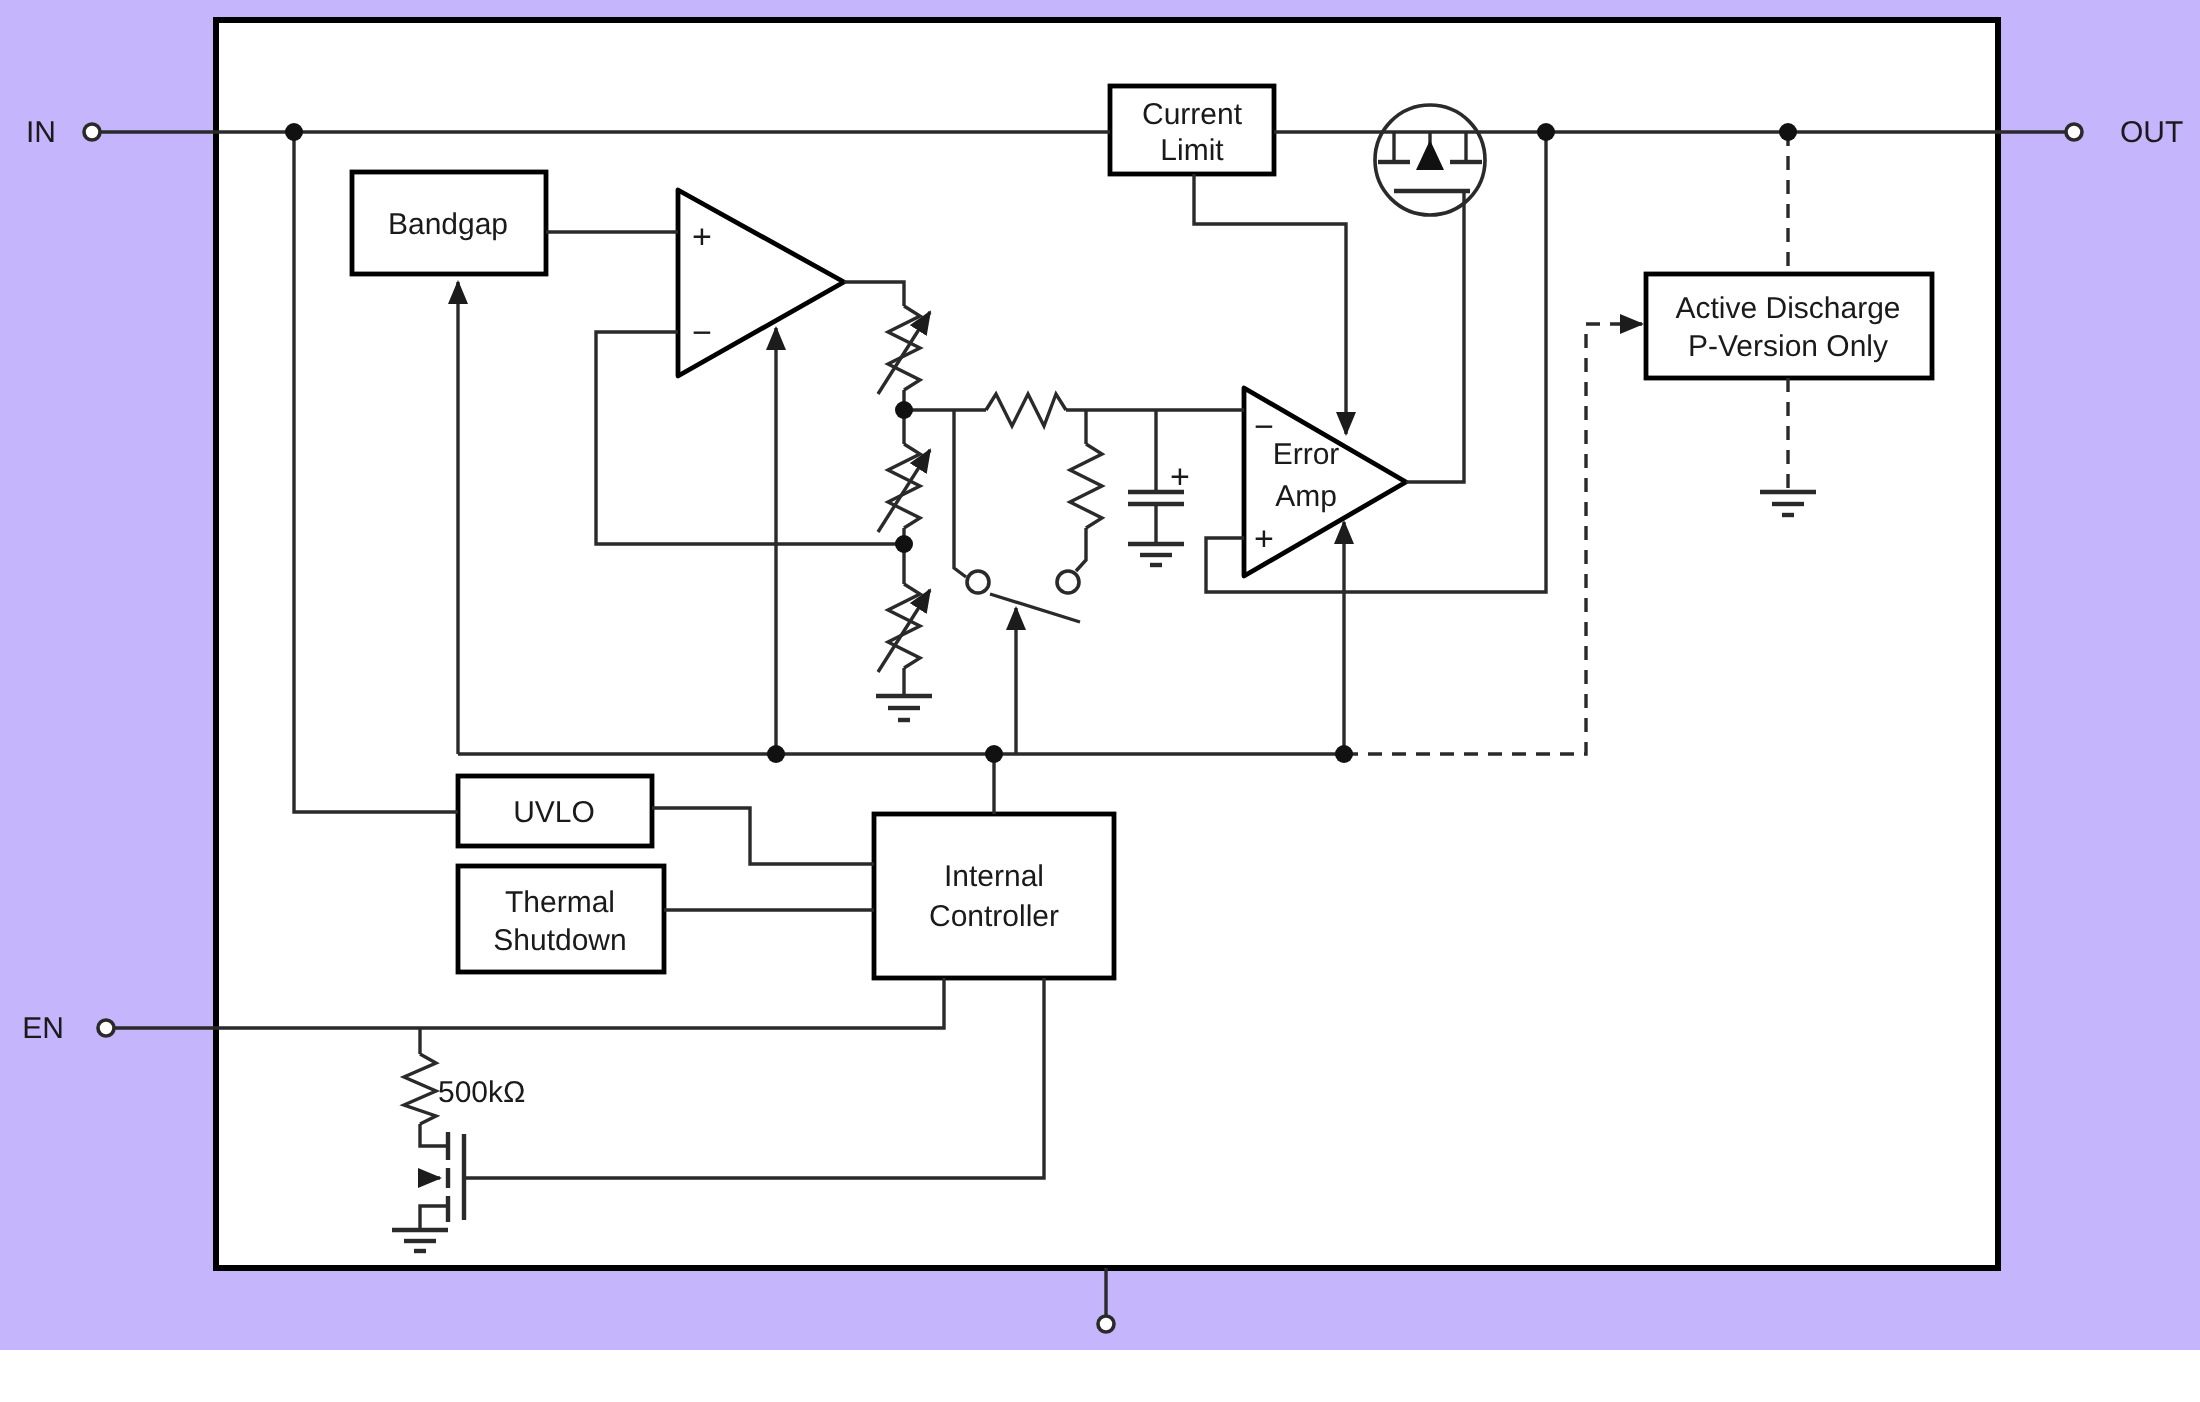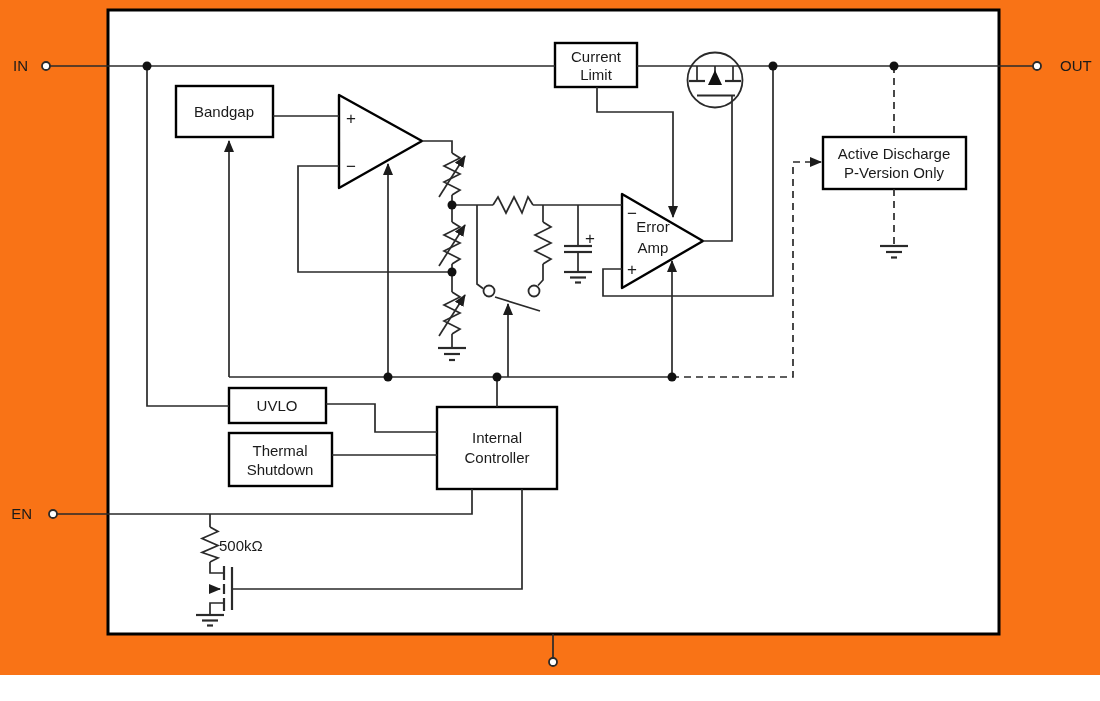--- a/index.html
+++ b/index.html
@@ -1,16 +1,16 @@
 <!DOCTYPE html>
 <html><head>
 <meta charset="utf-8">
 <style>
   html,body{margin:0;padding:0;background:#ffffff;}
-  .stage{position:relative;width:1100px;height:675px;background:#f97316;overflow:hidden;
+  .stage{position:relative;width:1100px;height:675px;background:#c4b5fd;overflow:hidden;
          font-family:"Liberation Sans", sans-serif;}
   svg{display:block}
   .lbl{font-family:"Liberation Sans", sans-serif;font-size:15px;fill:#1a1a1a;}
   .sign{font-family:"Liberation Sans", sans-serif;font-size:17px;fill:#1a1a1a;}
   .wire{stroke:#2a2a2a;stroke-width:1.7;fill:none;}
   .wire-d{stroke:#2a2a2a;stroke-width:1.7;fill:none;stroke-dasharray:7 5;}
   .box{fill:#ffffff;stroke:#000000;stroke-width:2.4;}
   .tri{fill:#ffffff;stroke:#000000;stroke-width:2.4;stroke-linejoin:round;}
   .comp{stroke:#2a2a2a;stroke-width:1.7;fill:none;}
   .comp2{stroke:#2a2a2a;stroke-width:2.2;fill:none;}

